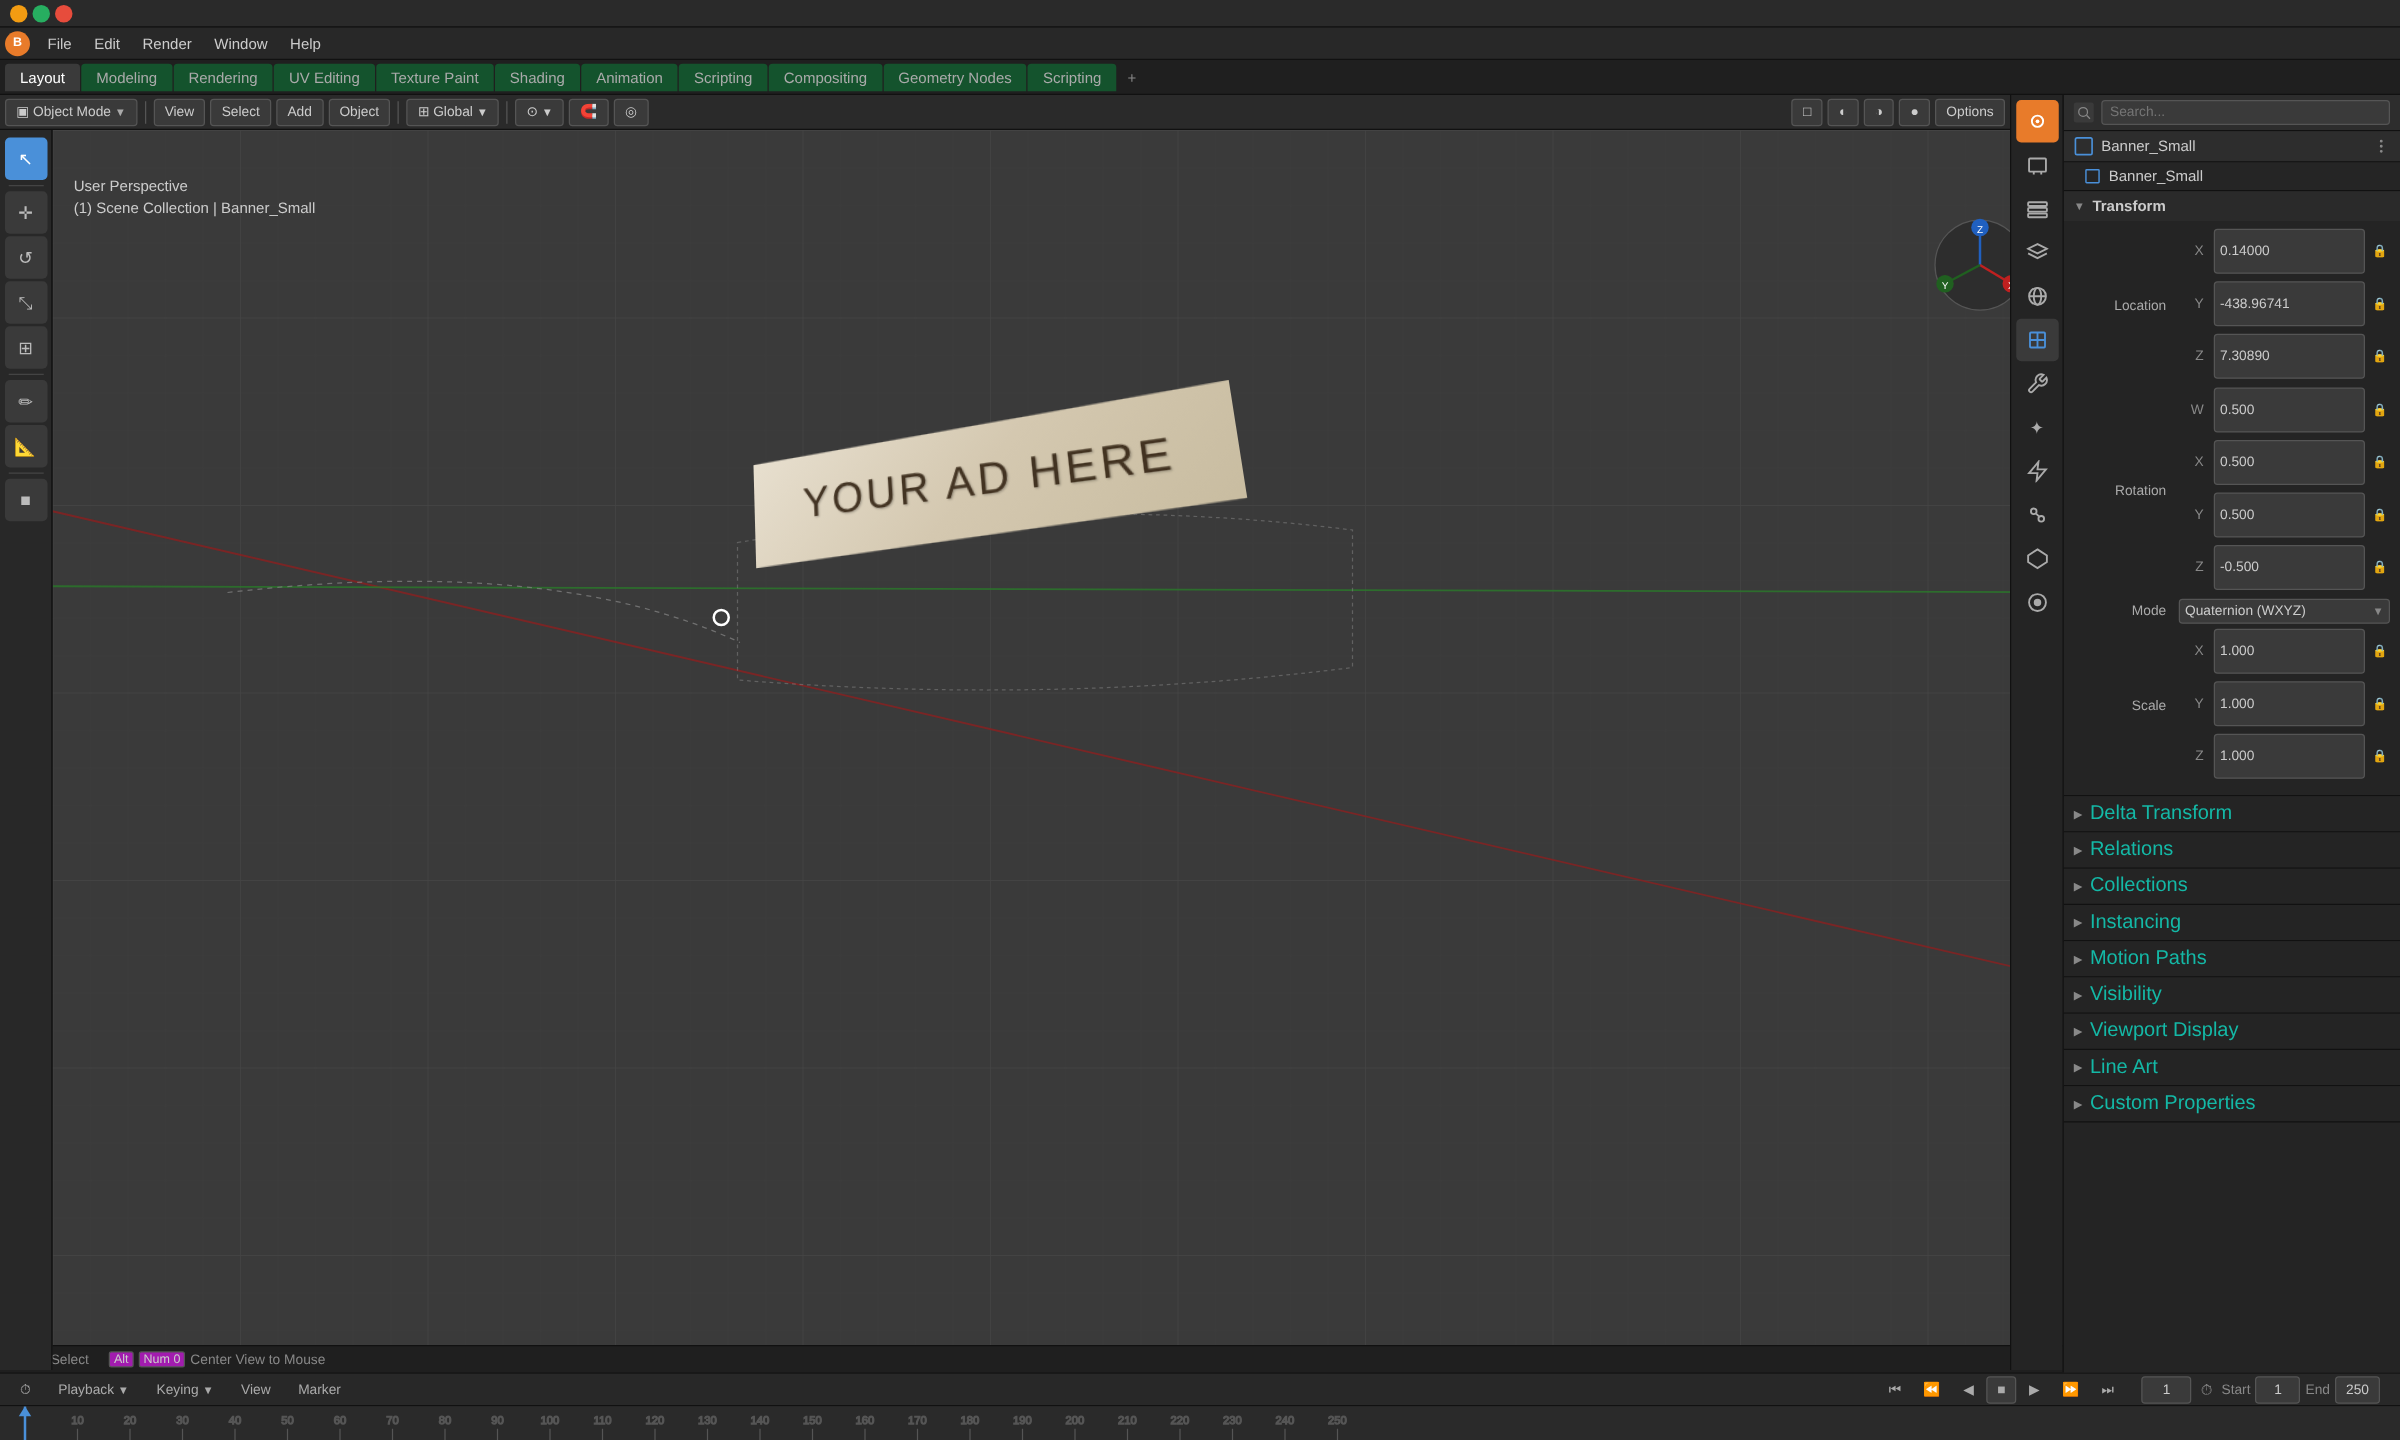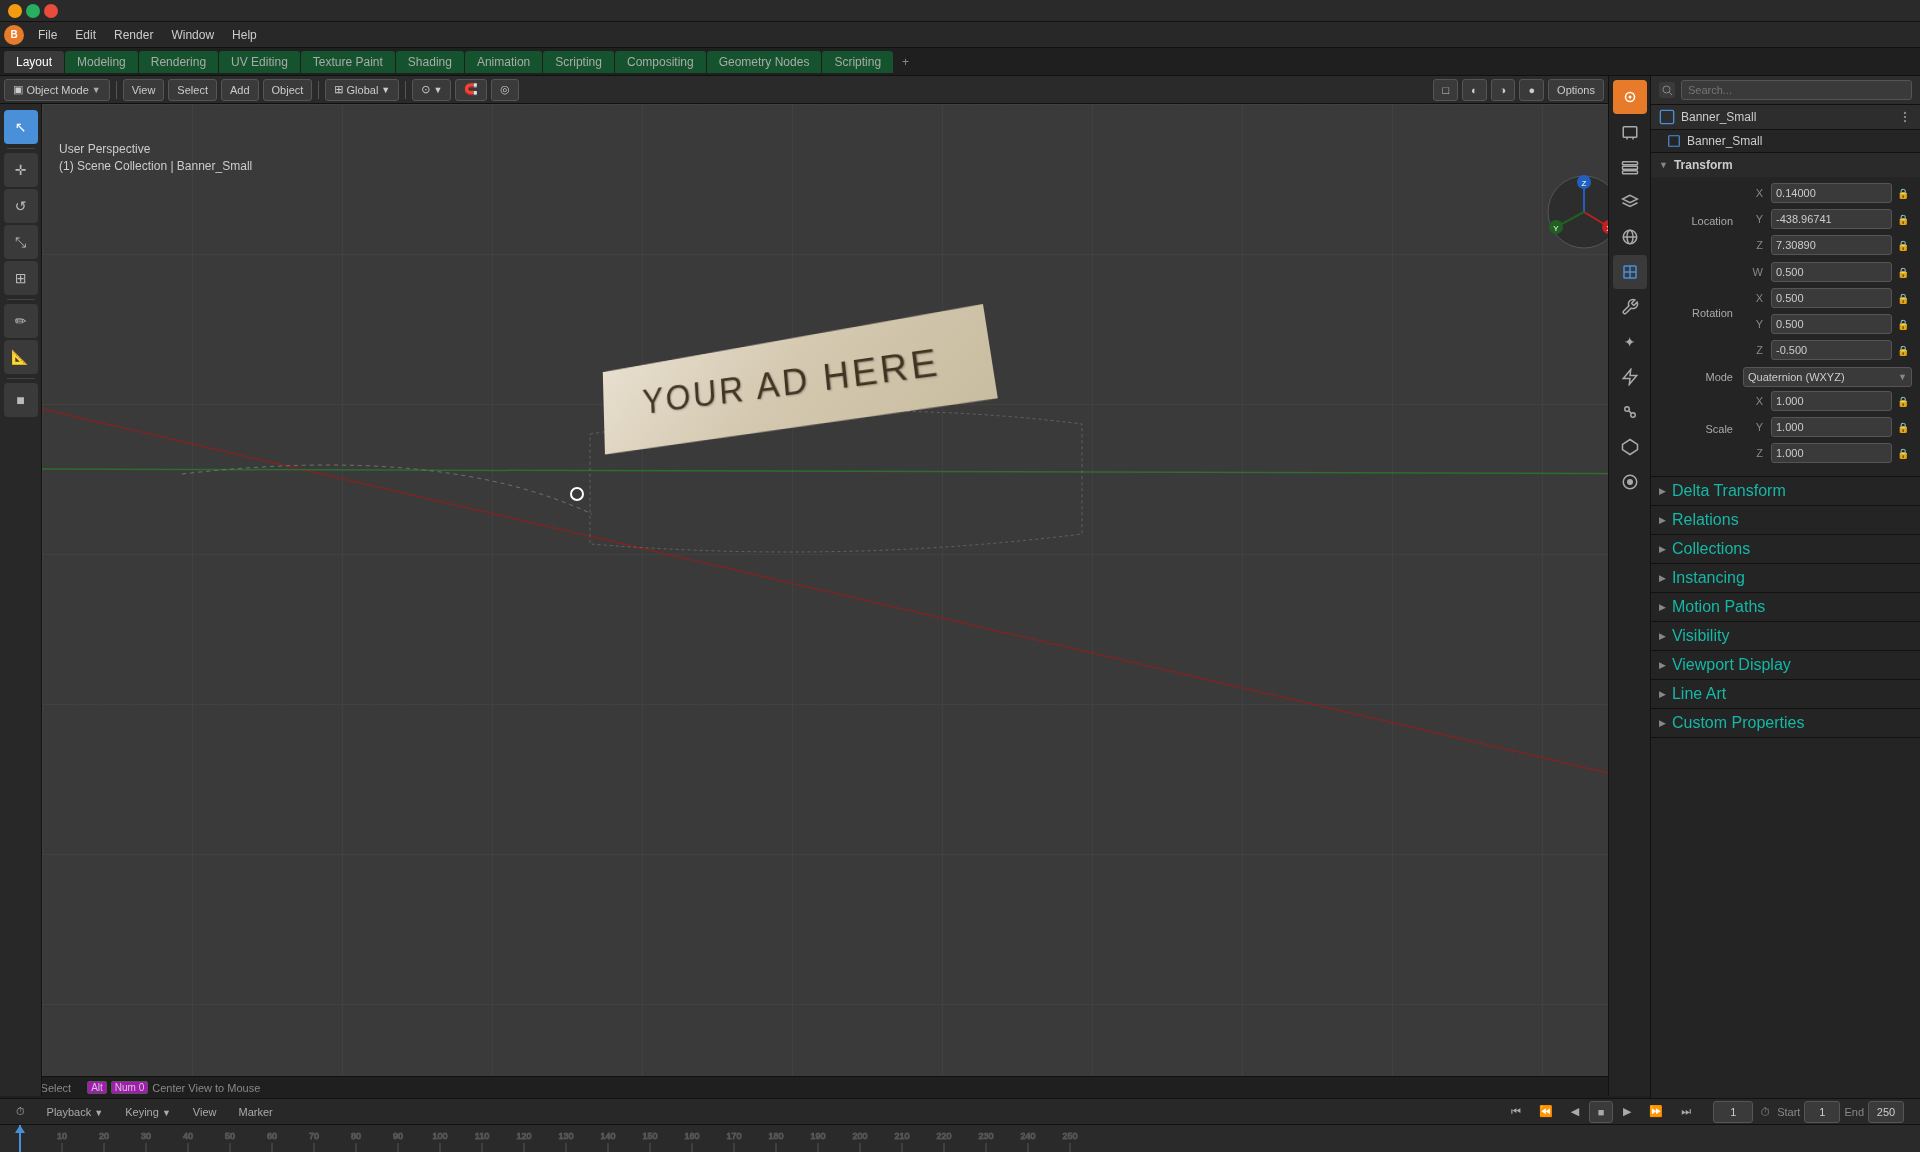--- a/index.html
+++ b/index.html
@@ -280,21 +280,21 @@
     .prop-sublabel {
       width: 24px;
       font-size: 11px;
       color: #888;
       text-align: right;
       padding-right: 4px;
       flex-shrink: 0;
     }
     .prop-field {
       flex: 1;
-      height: 20px;
+      height: 36px;
       background: #3a3a3a;
       border: 1px solid #555;
       border-radius: 3px;
       color: #ccc;
       font-size: 11px;
       padding: 0 4px;
       display: flex;
       align-items: center;
       cursor: text;
     }

